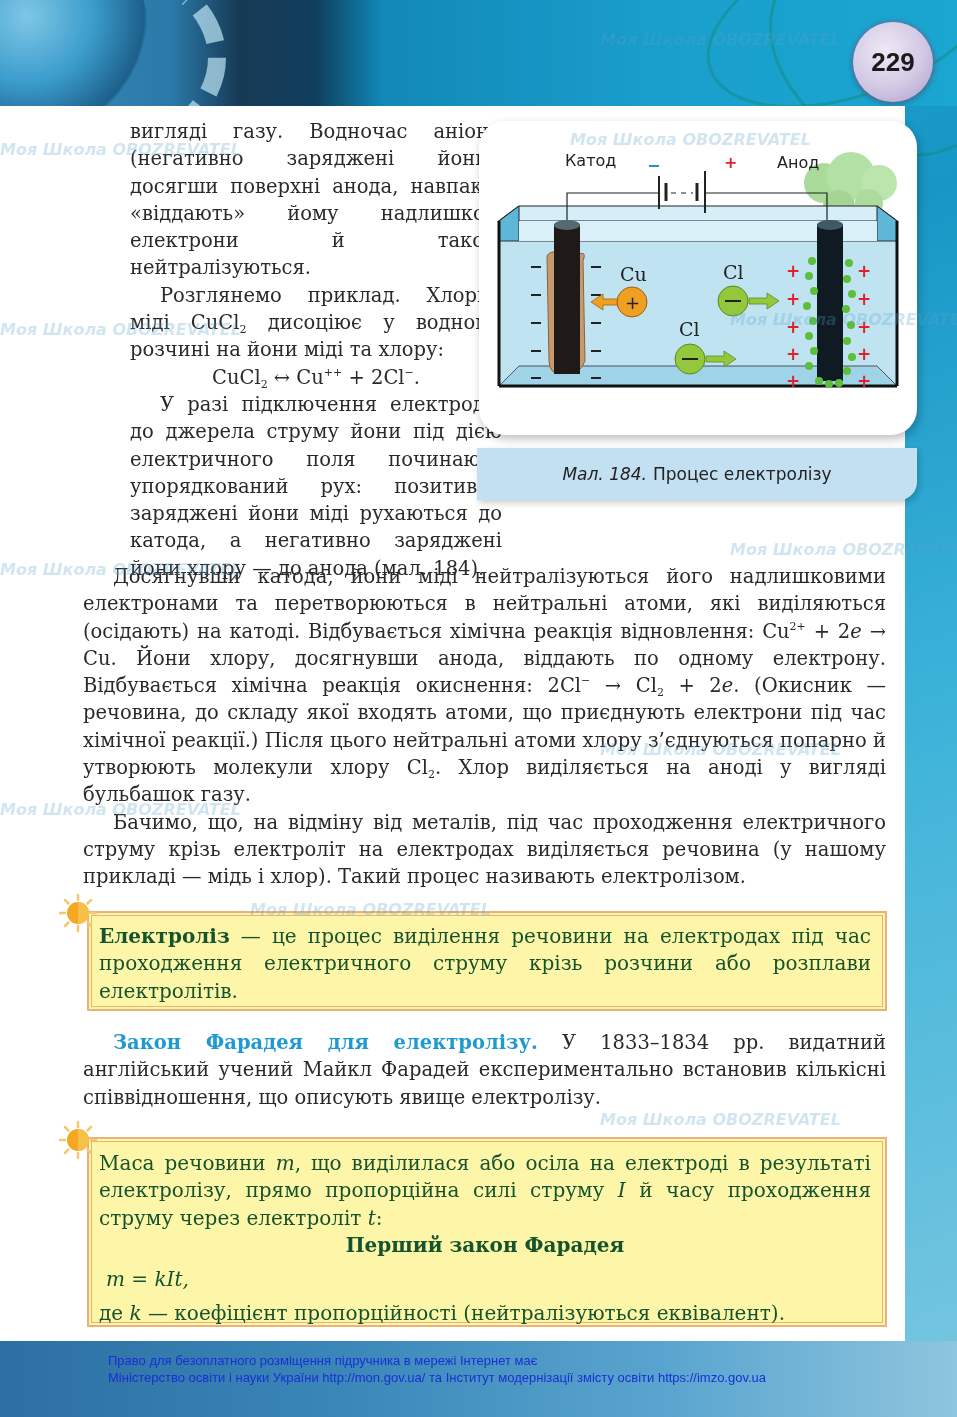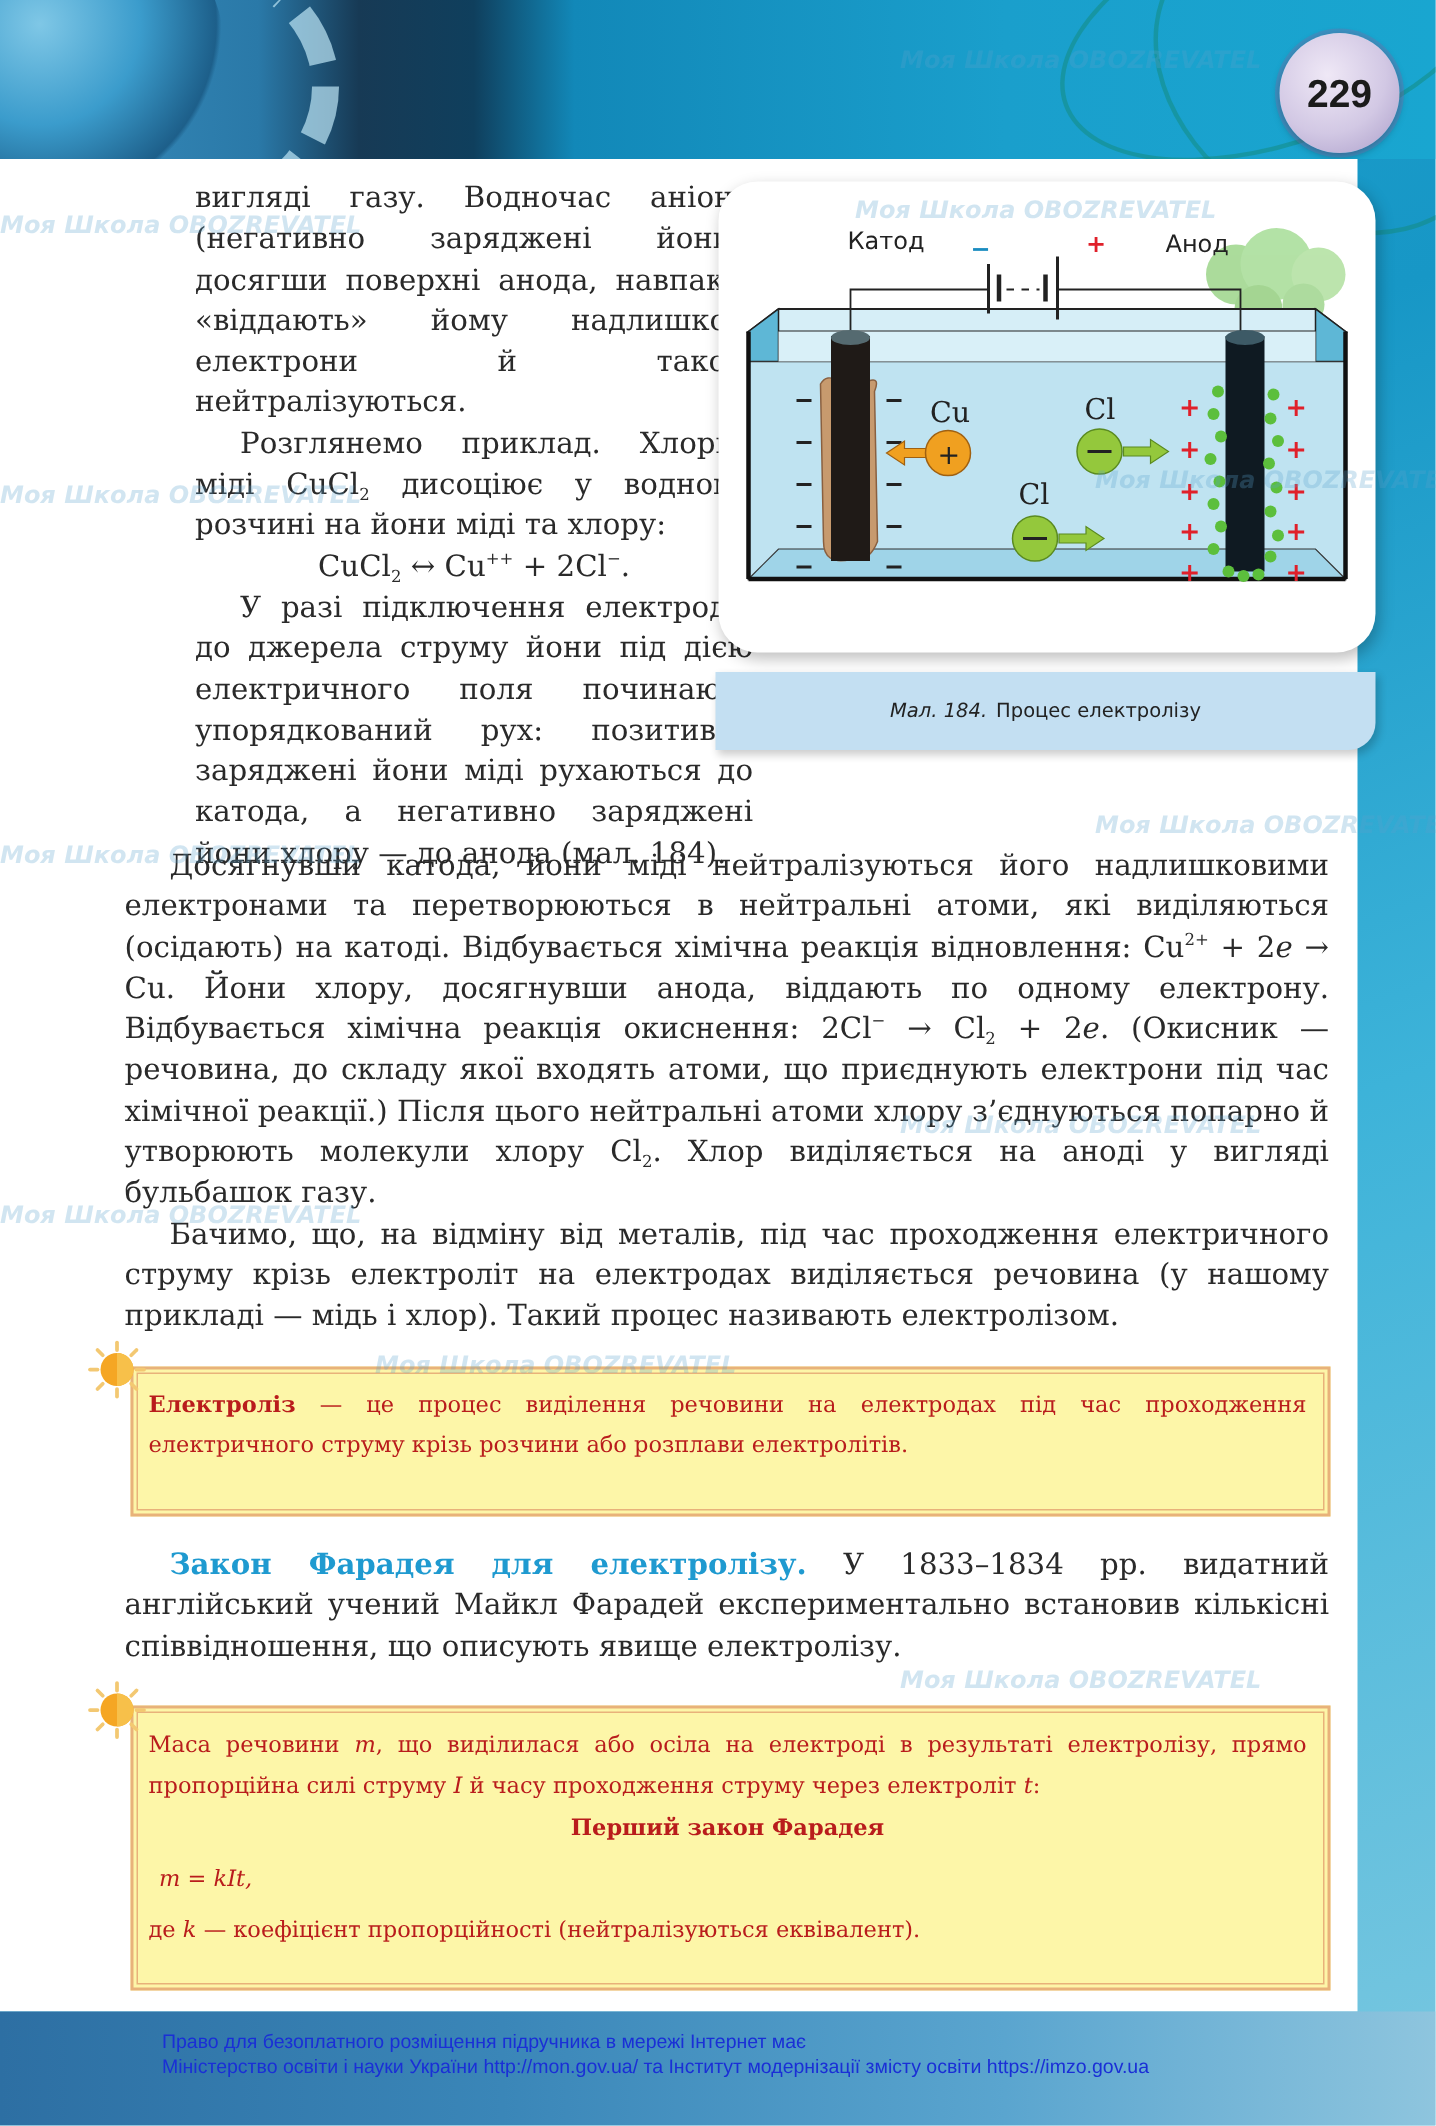--- a/index.html
+++ b/index.html
@@ -55,33 +55,33 @@
   .figure-card {
     position:absolute; left:479px; top:121px; width:438px; height:314px;
     background:#fff; border-radius:26px;
     box-shadow: 2px 4px 10px rgba(0,0,0,0.25);
   }
   .caption {
     position:absolute; left:477px; top:448px; width:440px; height:52px;
     background:#c3dff2; border-radius:0 0 18px 0;
     box-shadow: 2px 3px 6px rgba(0,0,0,0.2);
     display:flex; align-items:center; justify-content:center;
-    font-family:"DejaVu Sans", sans-serif; font-size:13px; color:#222;
+    font-family:"DejaVu Sans", sans-serif; font-size:17px; color:#222;
   }
   .caption .lbl { font-style:italic; margin-right:6px; }
   
   .def-box {
     position:absolute; background:#fdf6a8;
     border:2px solid #e8b27a; outline:1px solid #e8b27a; outline-offset:-5px;
     box-sizing:border-box;
   }
   .box1 { left:87px; top:911px; width:800px; height:100px; }
   .box2 { left:87px; top:1137px; width:800px; height:190px; }
   .box-text {
-    position:absolute; color:#b91c1c; font-size:15px; line-height:27.3px; text-align:justify;
+    position:absolute; color:#14532d; font-size:20px; line-height:27.3px; text-align:justify;
   }
   .sun { position:absolute; width:40px; height:40px; }
   .watermark {
     position:absolute; font-family:"DejaVu Sans", sans-serif; font-size:16px; color:rgba(90,160,205,0.28);
     font-style:italic; font-weight:bold; white-space:nowrap; pointer-events:none;
   }
   .accent { color:#1f9ad0; font-weight:bold; }
   b { font-weight:bold; }
 </style>
 </head>

